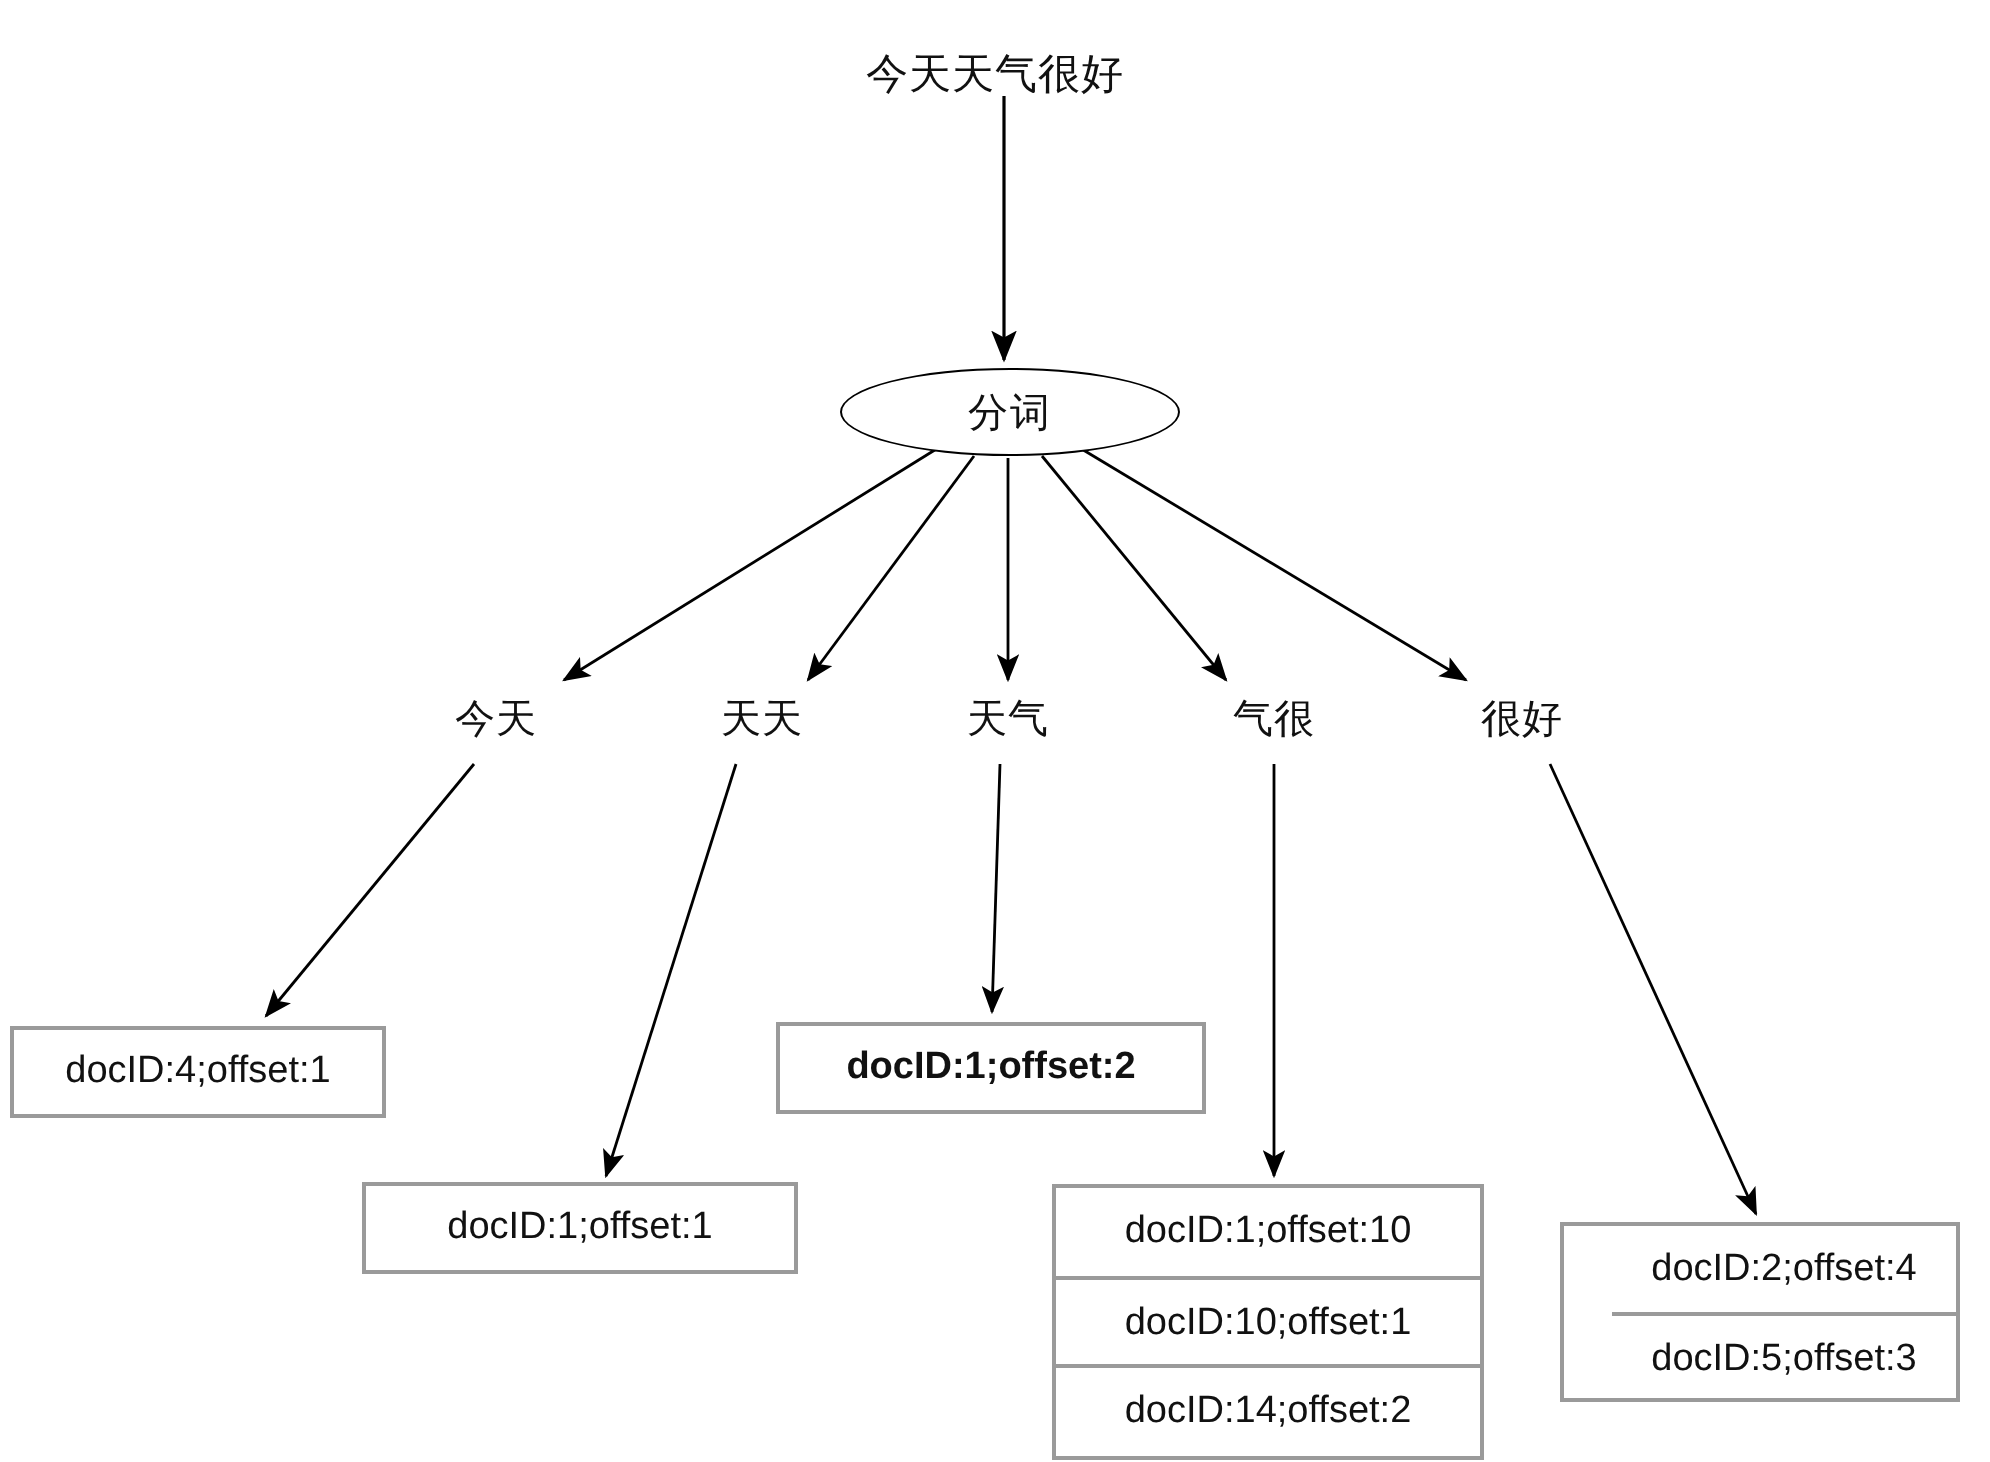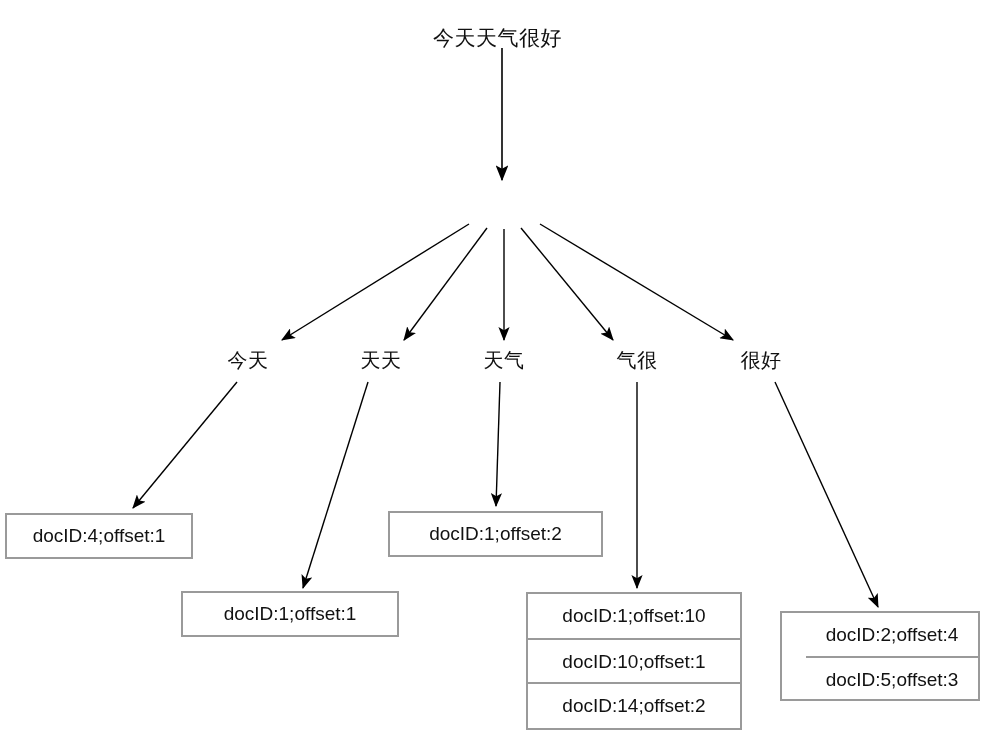--- a/index.html
+++ b/index.html
@@ -108,37 +108,40 @@
 
     <line x1="237" y1="382" x2="133" y2="508" stroke="#000000" stroke-width="1.4" marker-end="url(#arrowhead)"></line>
     <line x1="368" y1="382" x2="303" y2="588" stroke="#000000" stroke-width="1.4" marker-end="url(#arrowhead)"></line>
     <line x1="500" y1="382" x2="496" y2="506" stroke="#000000" stroke-width="1.4" marker-end="url(#arrowhead)"></line>
     <line x1="637" y1="382" x2="637" y2="588" stroke="#000000" stroke-width="1.4" marker-end="url(#arrowhead)"></line>
     <line x1="775" y1="382" x2="878" y2="607" stroke="#000000" stroke-width="1.4" marker-end="url(#arrowhead)"></line>
   </svg>
 
   <div class="node-text" id="title-node">今天天气很好</div>
 
+  <div id="ellipse-node">
+    <span id="ellipse-label">分词</span>
+  </div>
 
   <div class="node-text term-node" style="left:248px;">今天</div>
   <div class="node-text term-node" style="left:381px;">天天</div>
   <div class="node-text term-node" style="left:504px;">天气</div>
   <div class="node-text term-node" style="left:637px;">气很</div>
   <div class="node-text term-node" style="left:761px;">很好</div>
 
   <div class="posting-box" style="left:5px; top:513px; width:188px; height:46px;">
     <div class="posting-row" style="line-height:42px; height:42px;">docID:4;offset:1</div>
   </div>
 
   <div class="posting-box" style="left:181px; top:591px; width:218px; height:46px;">
     <div class="posting-row" style="line-height:42px; height:28px;text-align:center;">docID:1;offset:1</div>
   </div>
 
   <div class="posting-box" style="left:388px; top:511px; width:215px; height:46px;">
-    <div class="posting-row" style="line-height:42px; height:42px;">docID:1;offset:2</div>
+    <div class="posting-row" style="line-height:42px; height:42px;font-weight:bold;">docID:1;offset:2</div>
   </div>
 
   <div class="posting-box" style="left:526px; top:592px; width:216px; height:138px;">
     <div class="posting-row" style="line-height:44px; height:44px;">docID:1;offset:10</div>
     <div class="posting-row" style="line-height:44px; height:44px;">docID:10;offset:1</div>
     <div class="posting-row" style="line-height:44px; height:44px;">docID:14;offset:2</div>
   </div>
 
   <div class="posting-box" style="left:780px; top:611px; width:200px; height:90px;padding-left:24px;">
     <div class="posting-row" style="line-height:43px; height:43px;">docID:2;offset:4</div>

